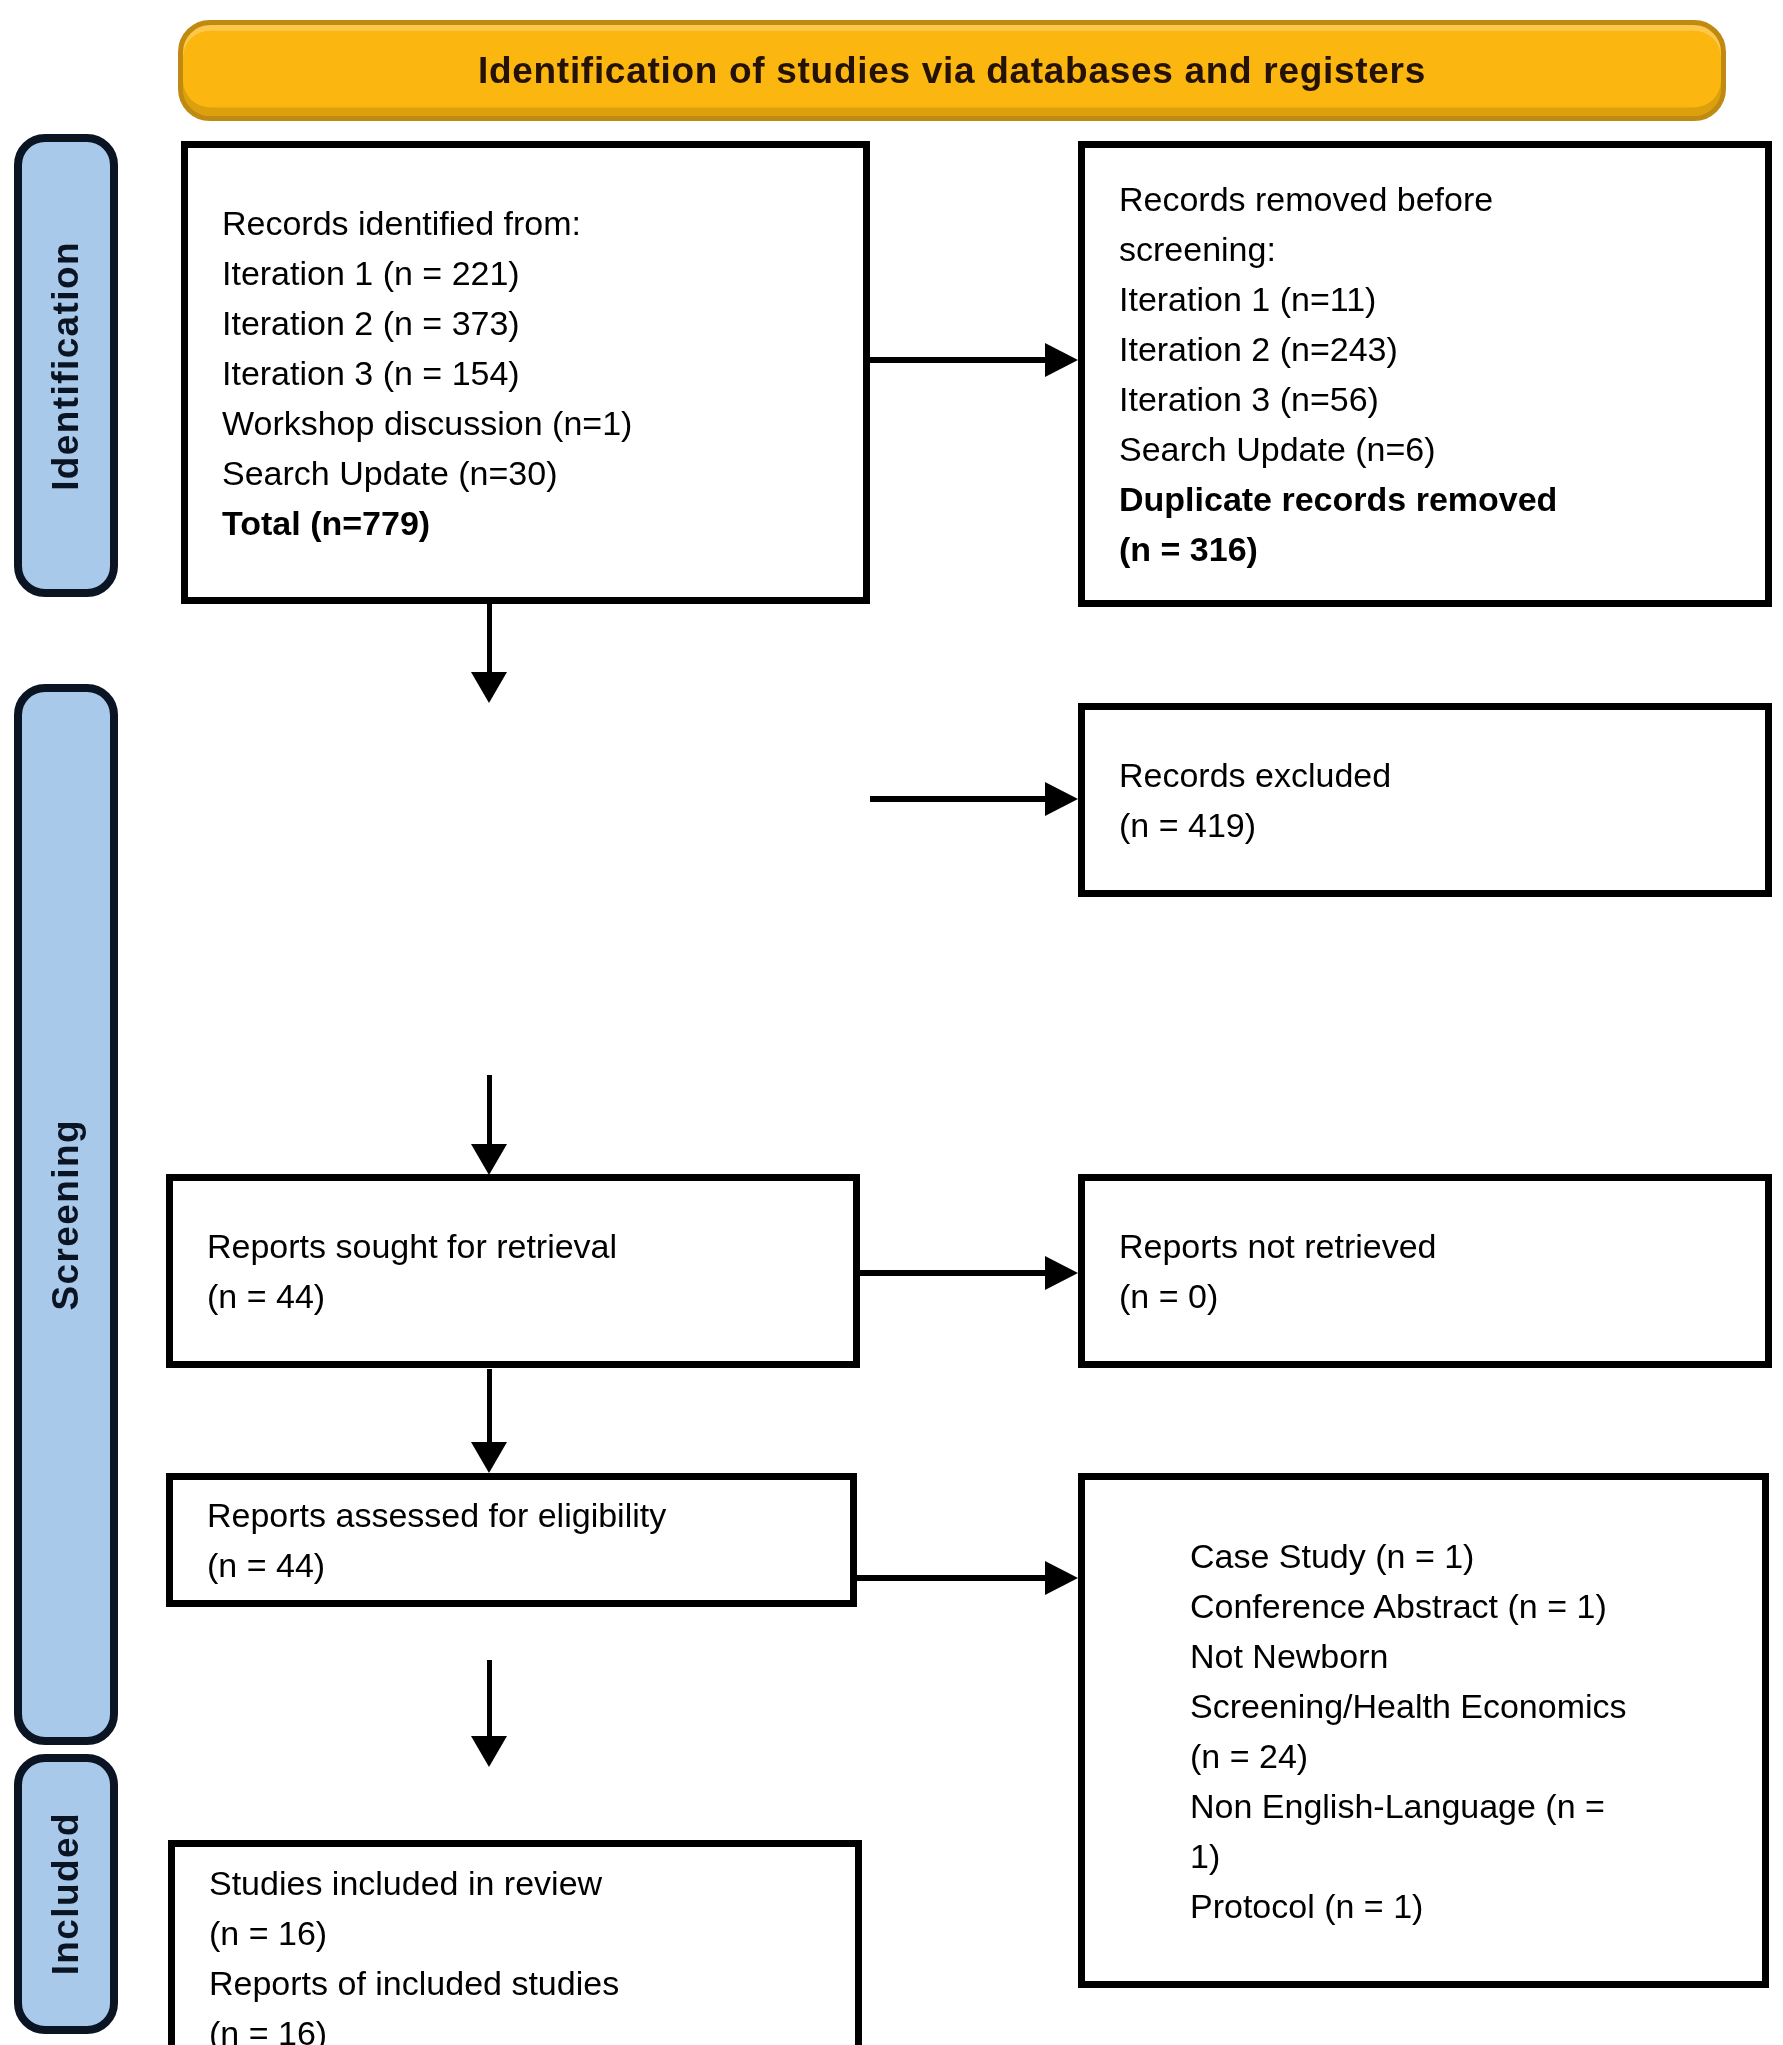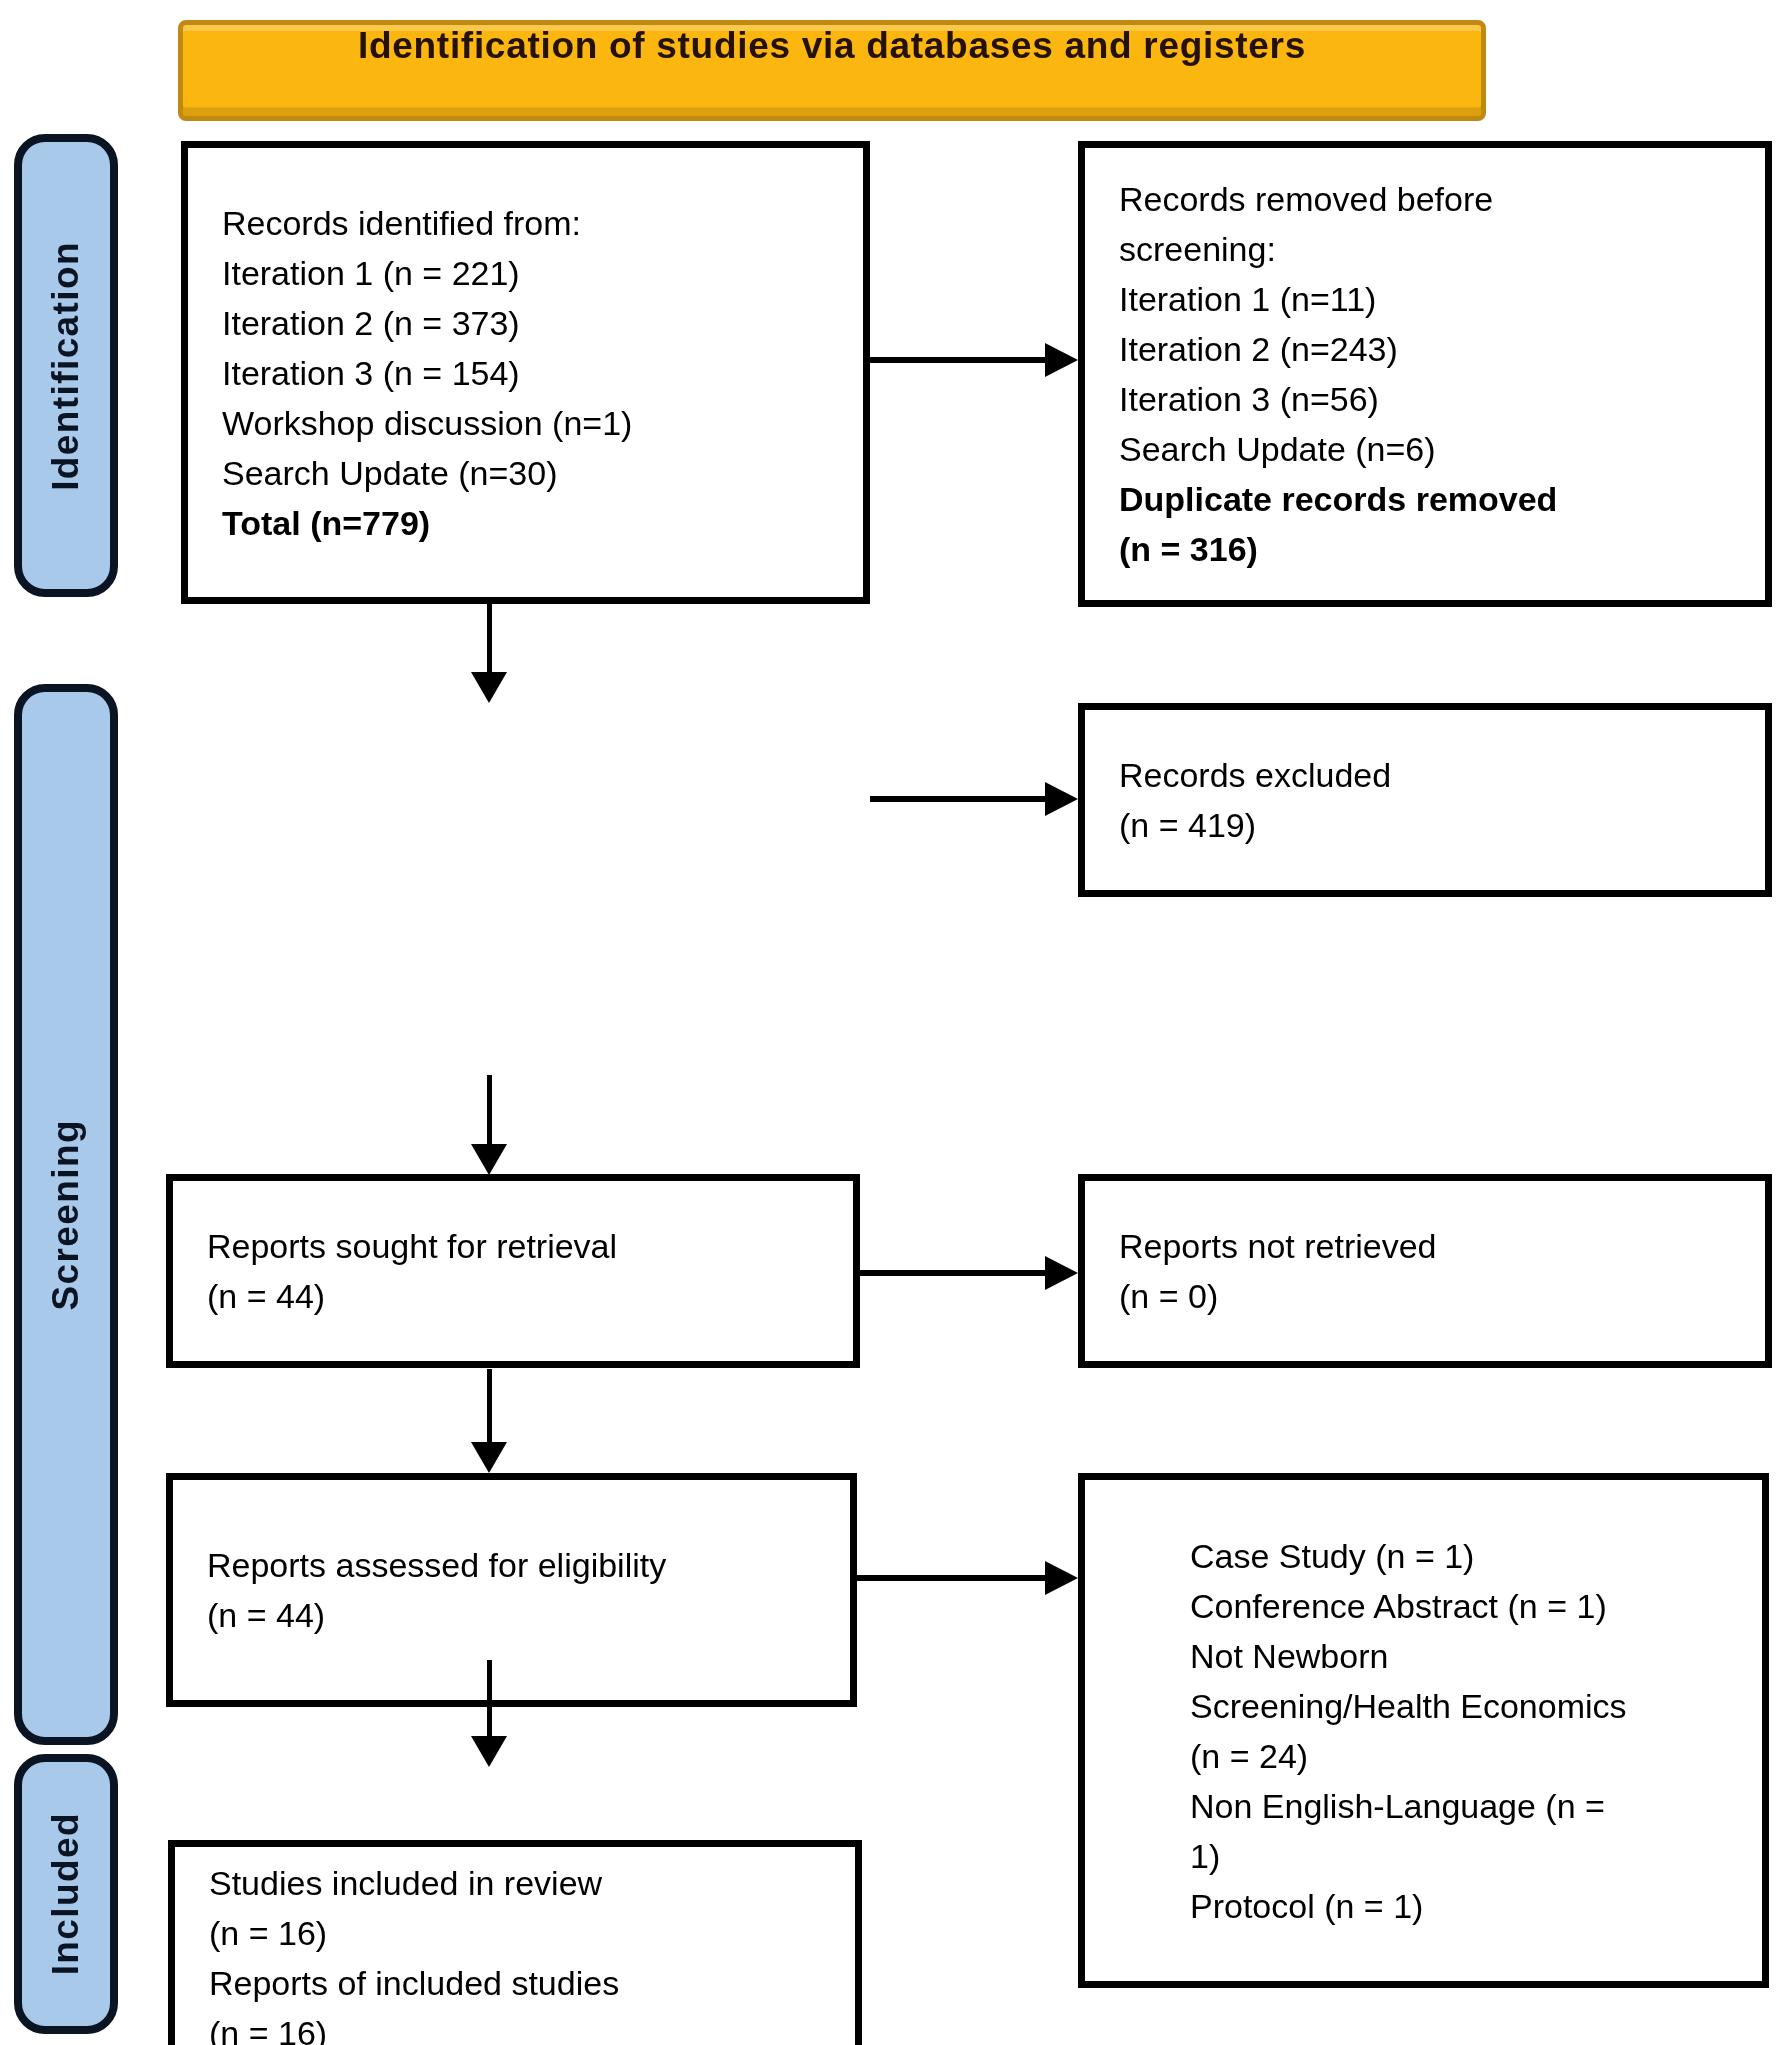--- a/index.html
+++ b/index.html
@@ -7,26 +7,26 @@
     position:relative;
     width:1784px;height:2046px;
     background:var(--page-bg,#fff);
     font-family:"Liberation Sans", sans-serif;
     color:var(--text,#000);
     overflow:hidden;
   }
 
   
   .header{
-    position:absolute;left:178px;top:20px;width:1308px;height:101px;
+    position:absolute;left:178px;top:20px;width:1548px;height:101px;
     background:var(--header-bg,#FBB60F);
     border:5px solid var(--header-border,#C08A12);
-    border-radius:8px;
+    border-radius:32px;
     box-sizing:border-box;
-    display:flex;justify-content:center;
+    display:flex;align-items:center;justify-content:center;
     box-shadow:inset 0 5.7px 0 rgba(255,255,255,.25), inset 0 -8.6px 0 rgba(0,0,0,.12);
   }
   .header .title{
     font-weight:bold;font-size:37px;color:var(--header-text,#241206);
     letter-spacing:0.7px;
   }
 
   
   .stage{
     position:absolute;left:14.3px;width:104px;
@@ -62,21 +62,21 @@
   .bold{font-weight:bold;}
   .italic{}
   .sub{margin-left:71px;}
 
   #box-identified   {left:181px; top:141px;  width:689px; height:463px;}
   #box-removed      {left:1078px;top:141px;  width:694px; height:466px;}
   #box-screened     {left:181px; top:703px;  width:689px; height:371px;}
   #box-rexcluded    {left:1078px;top:703px;  width:694px; height:194px;}
   #box-sought       {left:166px; top:1174px; width:694px; height:194px;}
   #box-notretrieved {left:1078px;top:1174px; width:694px; height:194px;}
-  #box-assessed     {left:166px; top:1473px; width:691px; height:234px;}
+  #box-assessed     {left:166px; top:1473px; width:691px; height:134px;}
   #box-repexcluded  {left:1078px;top:1473px; width:691px; height:515px;}
   #box-included     {left:168px; top:1840px; width:694px; height:236px;}
 
   
   .arrow-h{position:absolute;height:34px;}
   .arrow-h .shaft{
     position:absolute;left:0;right:28.6px;top:14.3px;height:5.7px;
     background:var(--arrow,#000);
   }
   .arrow-h .head{

